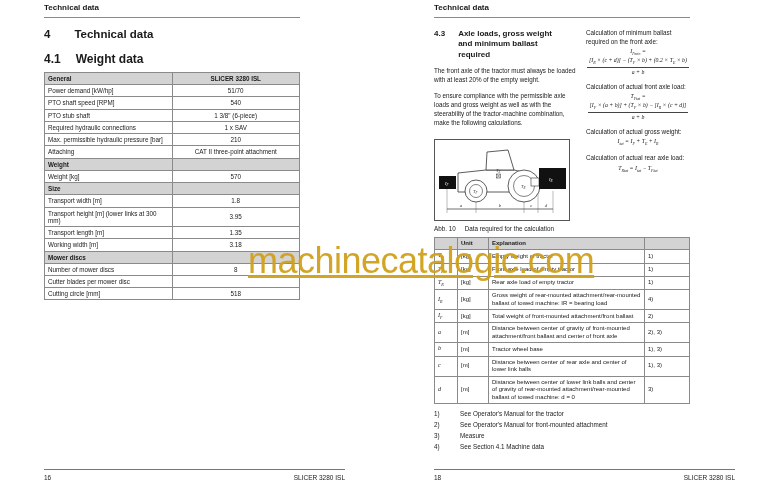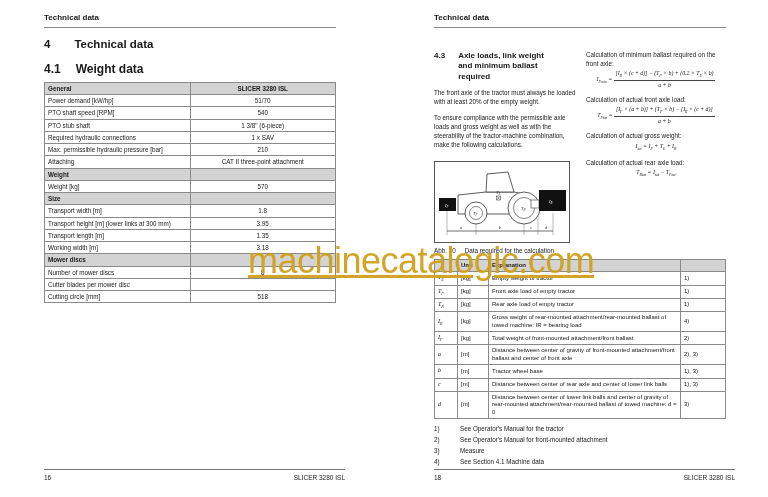--- a/index.html
+++ b/index.html
@@ -1,33 +1,33 @@
 <!DOCTYPE html>
 <html><head>
 <meta charset="utf-8">
 <style>
   html,body{margin:0;padding:0;}
   body{
     width:768px;height:497px;position:relative;background:#ffffff;
     font-family:"Liberation Sans",sans-serif;color:#1a1a1a;overflow:hidden;
   }
-  .page{position:absolute;top:10px;width:292px;}
+  .page{position:absolute;top:0;width:256px;}
   .page-left{left:44px;}
   .page-right{left:434px;}
   .pg-header{font-size:8px;font-weight:bold;padding:3px 0 5px 0;border-bottom:1px solid #8a8a8a;}
   
   .h1{display:flex;gap:24px;font-size:11.5px;font-weight:bold;margin-top:10px;}
   .h2{display:flex;gap:15px;font-size:12px;font-weight:bold;margin-top:12px;}
   table.machine{width:100%;border-collapse:collapse;margin-top:6px;font-size:6.3px;}
   table.machine td{border:1px solid #8a8a8a;padding:2px 3px;height:7px;line-height:1.15;vertical-align:middle;}
   table.machine td.val{text-align:center;width:50%;}
   table.machine tr.hdr td{background:#d3d3d3;font-weight:bold;}
   table.machine tr.sec td{background:#d3d3d3;font-weight:bold;}
   
-  .cols{display:flex;gap:10px;margin-top:23px;}
+  .cols{display:flex;gap:10px;margin-top:11px;}
   .col-a{width:142px;}
   .col-b{flex:1;}
   .h43{display:flex;gap:13px;font-size:8px;font-weight:bold;}
   .h43 .t{width:102px;line-height:1.3;}
   .para{font-size:6.3px;line-height:1.42;margin-top:7px;}
   .fig{margin-top:11px;}
   .fig svg{display:block;background:#fff;}
   .figcap{display:flex;gap:9px;font-size:6.3px;margin-top:4px;}
   .calc{margin-bottom:7px;}
   .calc .cap{font-size:6.3px;line-height:1.35;margin-bottom:2px;}
@@ -155,21 +155,21 @@
   </table>
 </div>
 
 <div class="page page-right">
   <div class="pg-header">Technical data</div>
 
   <div class="cols">
     <div class="col-a">
       <div class="h43">
         <span>4.3</span>
-        <span class="t">Axle loads, link weight and minimum ballast required</span>
+        <span class="t">Axle loads, gross weight and minimum ballast required</span>
       </div>
       <div class="para">The front axle of the tractor must always be loaded with at least 20% of the empty weight.</div>
       <div class="para">To ensure compliance with the permissible axle loads and gross weight as well as with the steerability of the tractor-machine combination, make the following calculations.</div>
 
       <div class="fig">
         <svg width="136" height="82" viewBox="0 0 136 82">
           <rect x="0.5" y="0.5" width="135" height="81" fill="#ffffff" stroke="#555" stroke-width="1"></rect>
 
           <g stroke="#777" stroke-width="0.5">
             <line x1="13" y1="46" x2="13" y2="74"></line>

